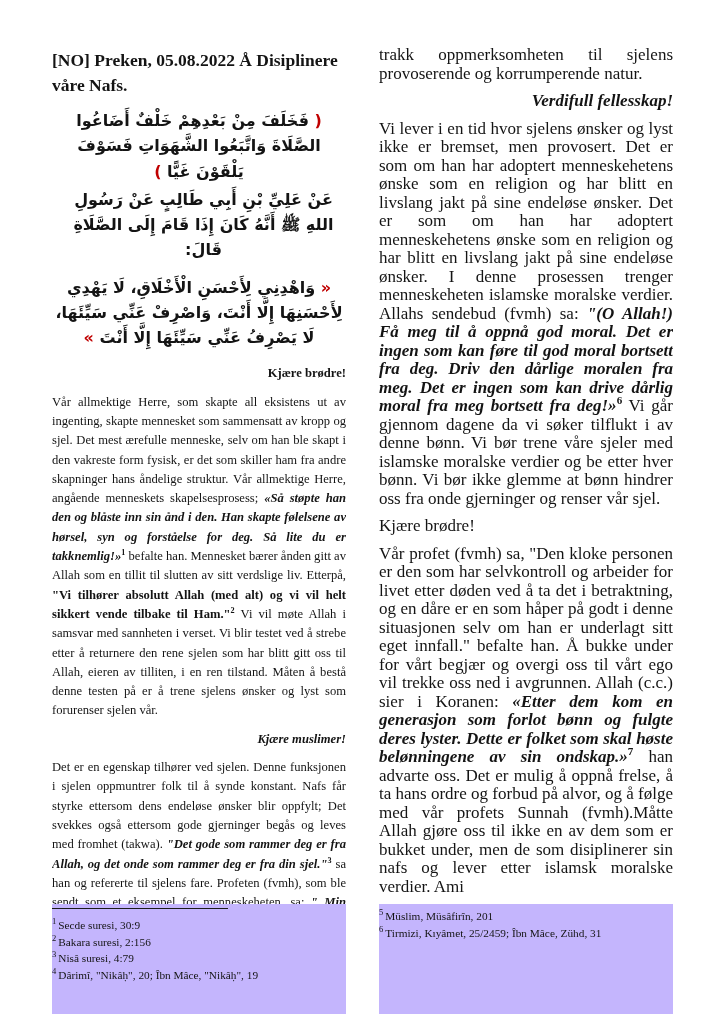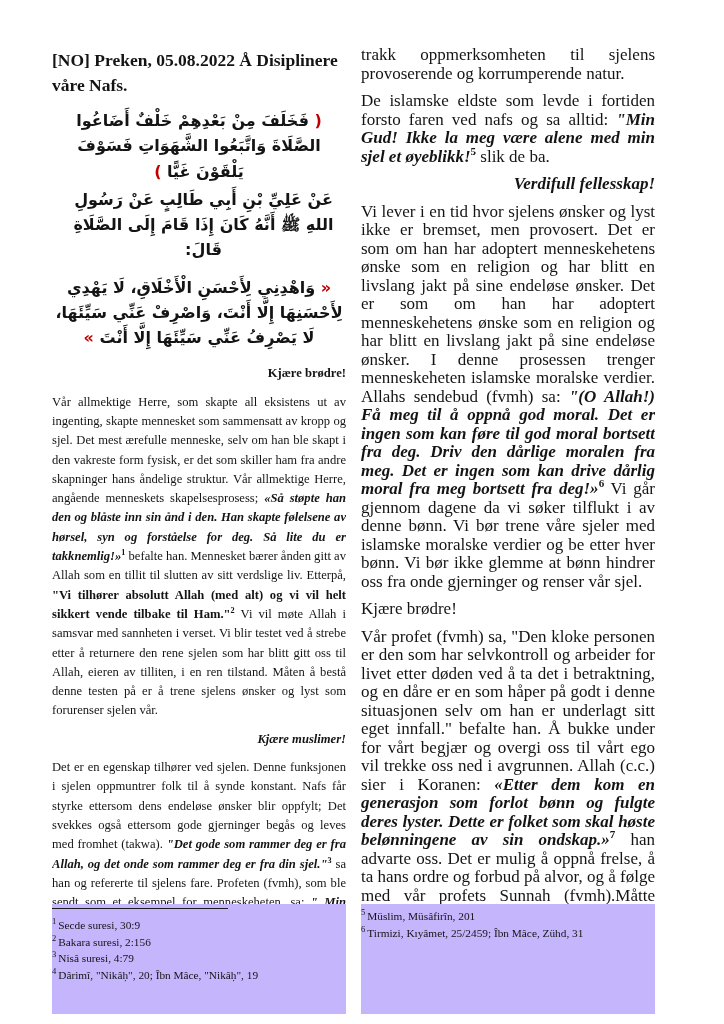--- a/index.html
+++ b/index.html
@@ -3,21 +3,21 @@
 <meta charset="utf-8">
 <style>
   html,body{margin:0;padding:0;}
   body{
     width:724px;height:1024px;overflow:hidden;
     background:#ffffff;
     font-family:"Liberation Serif", serif;
     color:#141414;
   }
   .page{position:relative;width:724px;height:1024px;background:#ffffff;overflow:hidden;}
-  .cols{position:absolute;left:52px;top:46px;display:flex;gap:15px;}
+  .cols{position:absolute;left:52px;top:46px;display:flex;gap:33px;}
   .col{width:294px;position:relative;height:968px;overflow:hidden;}
 
   
   .title{font-size:17.5px;font-weight:bold;line-height:25px;margin:2px 0 10px 0;}
   .title div{white-space:nowrap;}
 
   
   .arabic{
     direction:rtl;text-align:center;
     font-family:"DejaVu Sans", sans-serif;
@@ -76,21 +76,20 @@
             <div class="fn"><sup>2</sup><span>Bakara suresi, 2:156</span></div>
             <div class="fn"><sup>3</sup><span>Nisâ suresi, 4:79</span></div>
             <div class="fn"><sup>4</sup><span>Dârimî, "Nikâḥ", 20; Îbn Mâce, "Nikâḥ", 19</span></div>
           </div>
       </div>
     </div>
 
     <div class="col col-right">
       <div class="blocks" id="right-blocks">
           <p><span class="seg">trakk oppmerksomheten til sjelens provoserende og korrumperende natur.</span></p>
-          <p><span class="seg">De islamske eldste som levde i fortiden forsto faren ved nafs og sa alltid: </span><span class="seg b i">"Min Gud! Ikke la meg være alene med min sjel et øyeblikk!</span><sup class="seg">5</sup><span class="seg"> slik de ba.</span></p>
           <h2 class="bi"><span class="seg">Verdifull fellesskap!</span></h2>
           <p><span class="seg">Vi lever i en tid hvor sjelens ønsker og lyst ikke er bremset, men provosert. Det er som om han har adoptert menneskehetens ønske som en religion og har blitt en livslang jakt på sine endeløse ønsker. Det er som om han har adoptert menneskehetens ønske som en religion og har blitt en livslang jakt på sine endeløse ønsker. I denne prosessen trenger menneskeheten islamske moralske verdier. Allahs sendebud (fvmh) sa: </span><span class="seg b i">"(O Allah!) Få meg til å oppnå god moral. Det er ingen som kan føre til god moral bortsett fra deg. Driv den dårlige moralen fra meg. Det er ingen som kan drive dårlig moral fra meg bortsett fra deg!»</span><sup class="seg">6</sup><span class="seg"> Vi går gjennom dagene da vi søker tilflukt i av denne bønn. Vi bør trene våre sjeler med islamske moralske verdier og be etter hver bønn. Vi bør ikke glemme at bønn hindrer oss fra onde gjerninger og renser vår sjel.</span></p>
           <p><span class="seg">Kjære brødre!</span></p>
           <p><span class="seg">Vår profet (fvmh) sa, "Den kloke personen er den som har selvkontroll og arbeider for livet etter døden ved å ta det i betraktning, og en dåre er en som håper på godt i denne situasjonen selv om han er underlagt sitt eget innfall." befalte han. Å bukke under for vårt begjær og overgi oss til vårt ego vil trekke oss ned i avgrunnen. Allah (c.c.) sier i Koranen: </span><span class="seg b i">«Etter dem kom en generasjon som forlot bønn og fulgte deres lyster. Dette er folket som skal høste belønningene av sin ondskap.»</span><sup class="seg">7</sup><span class="seg"> han advarte oss. Det er mulig å oppnå frelse, å ta hans ordre og forbud på alvor, og å følge med vår profets Sunnah (fvmh).Måtte Allah gjøre oss til ikke en av dem som er bukket under, men de som disiplinerer sin nafs og lever etter islamsk moralske verdier. Ami</span></p>
         </div>
 
       <div class="footnotes">
         <div id="right-fn-list">
             <div class="fn"><sup>5</sup><span>Müslim, Müsâfirîn, 201</span></div>
             <div class="fn"><sup>6</sup><span>Tirmizi, Kıyâmet, 25/2459; Îbn Mâce, Zühd, 31</span></div>

